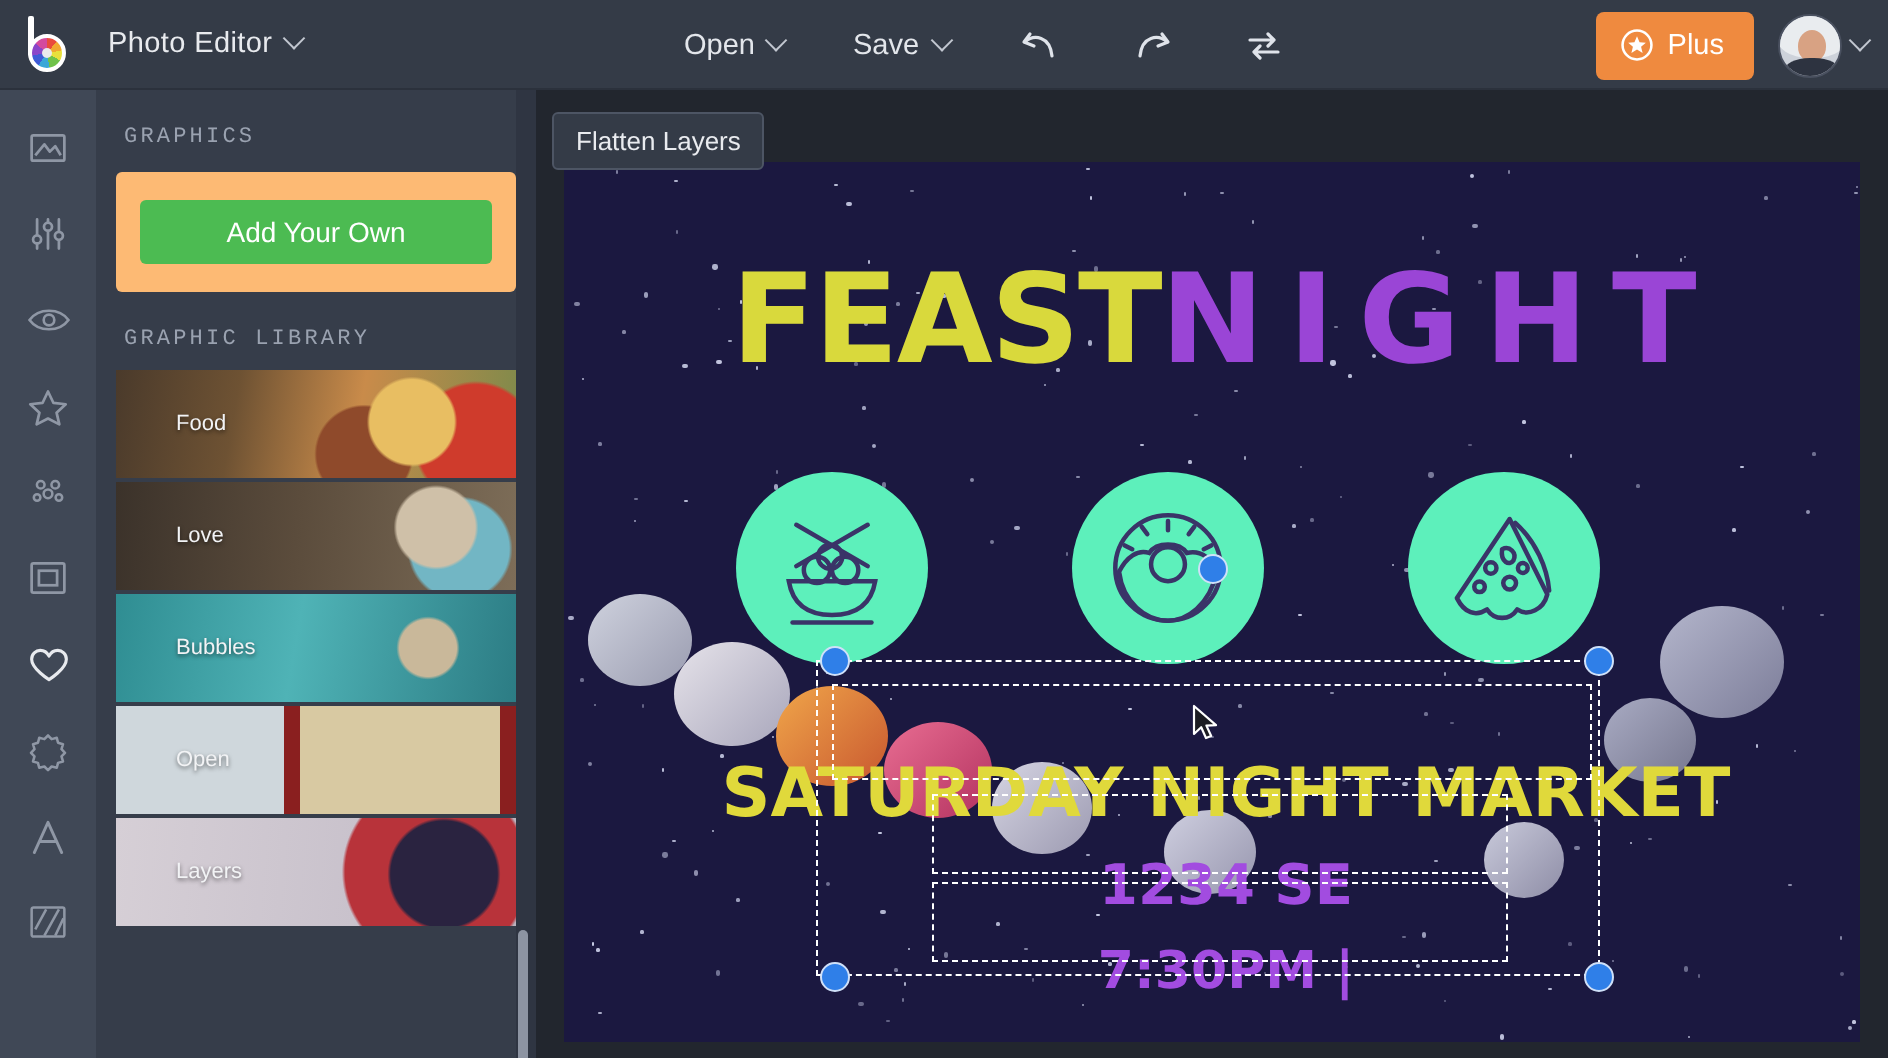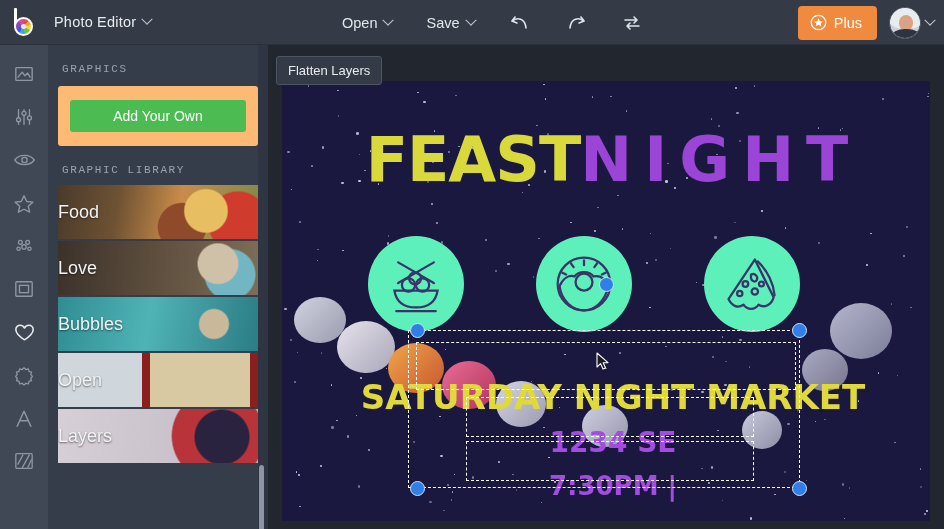--- a/index.html
+++ b/index.html
@@ -106,22 +106,22 @@
     width: 100%; height: 32px; background: #4cbb52; border: none;
     border-radius: 3px; color: #fff; font-size: 14px;
     font-family: "Liberation Sans", sans-serif; cursor: pointer;
   }
   .lib-list { margin-top: 9px; position: relative; }
   .lib-item {
     position: relative; height: 54px; margin: 0 10px 2px 10px;
     overflow: hidden; cursor: pointer; display: flex; align-items: center;
   }
   .lib-item .lib-name {
-    position: relative; z-index: 2; color: #f2f3f5; font-size: 18px;
-    padding-left: 0; text-shadow: 0 1px 2px rgba(0,0,0,.55);
+    position: relative; z-index: 2; color: #f2f3f5; font-size: 11px;
+    padding-left: 30px; text-shadow: 0 1px 2px rgba(0,0,0,.55);
   }
   .lib-item .thumb { position:absolute; inset:0; z-index:1; }
   .t-food { background:
       radial-gradient(circle at 74% 48%, #e8be62 0 14%, transparent 15%),
       radial-gradient(circle at 90% 68%, #cf3b2c 0 16%, transparent 17%),
       radial-gradient(circle at 62% 78%, #8f4a2b 0 18%, transparent 19%),
       linear-gradient(100deg,#4a3a2b 0%,#6e5233 30%,#c98b4a 60%,#7b8a4b 100%); }
   .t-love { background:
       radial-gradient(circle at 80% 42%, #cfc0a8 0 12%, transparent 13%),
       radial-gradient(circle at 86% 62%, #72b6c4 0 14%, transparent 15%),

